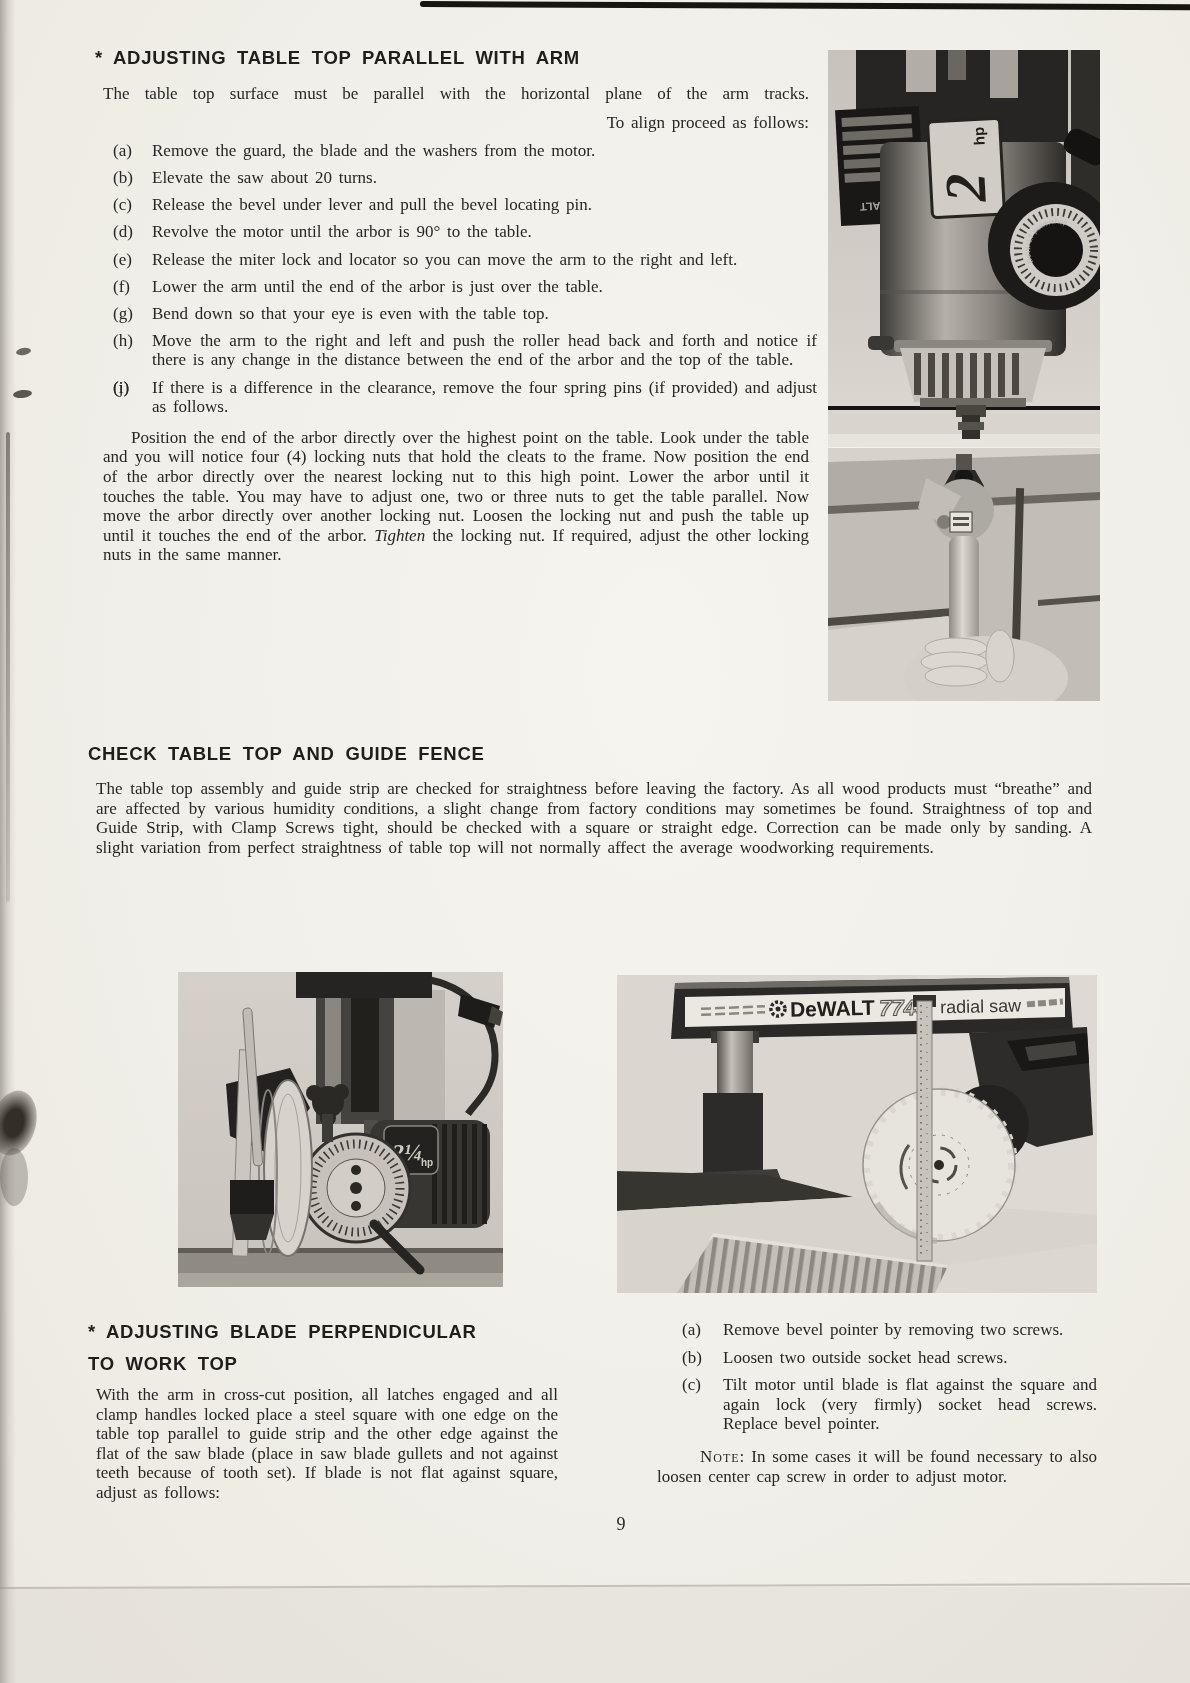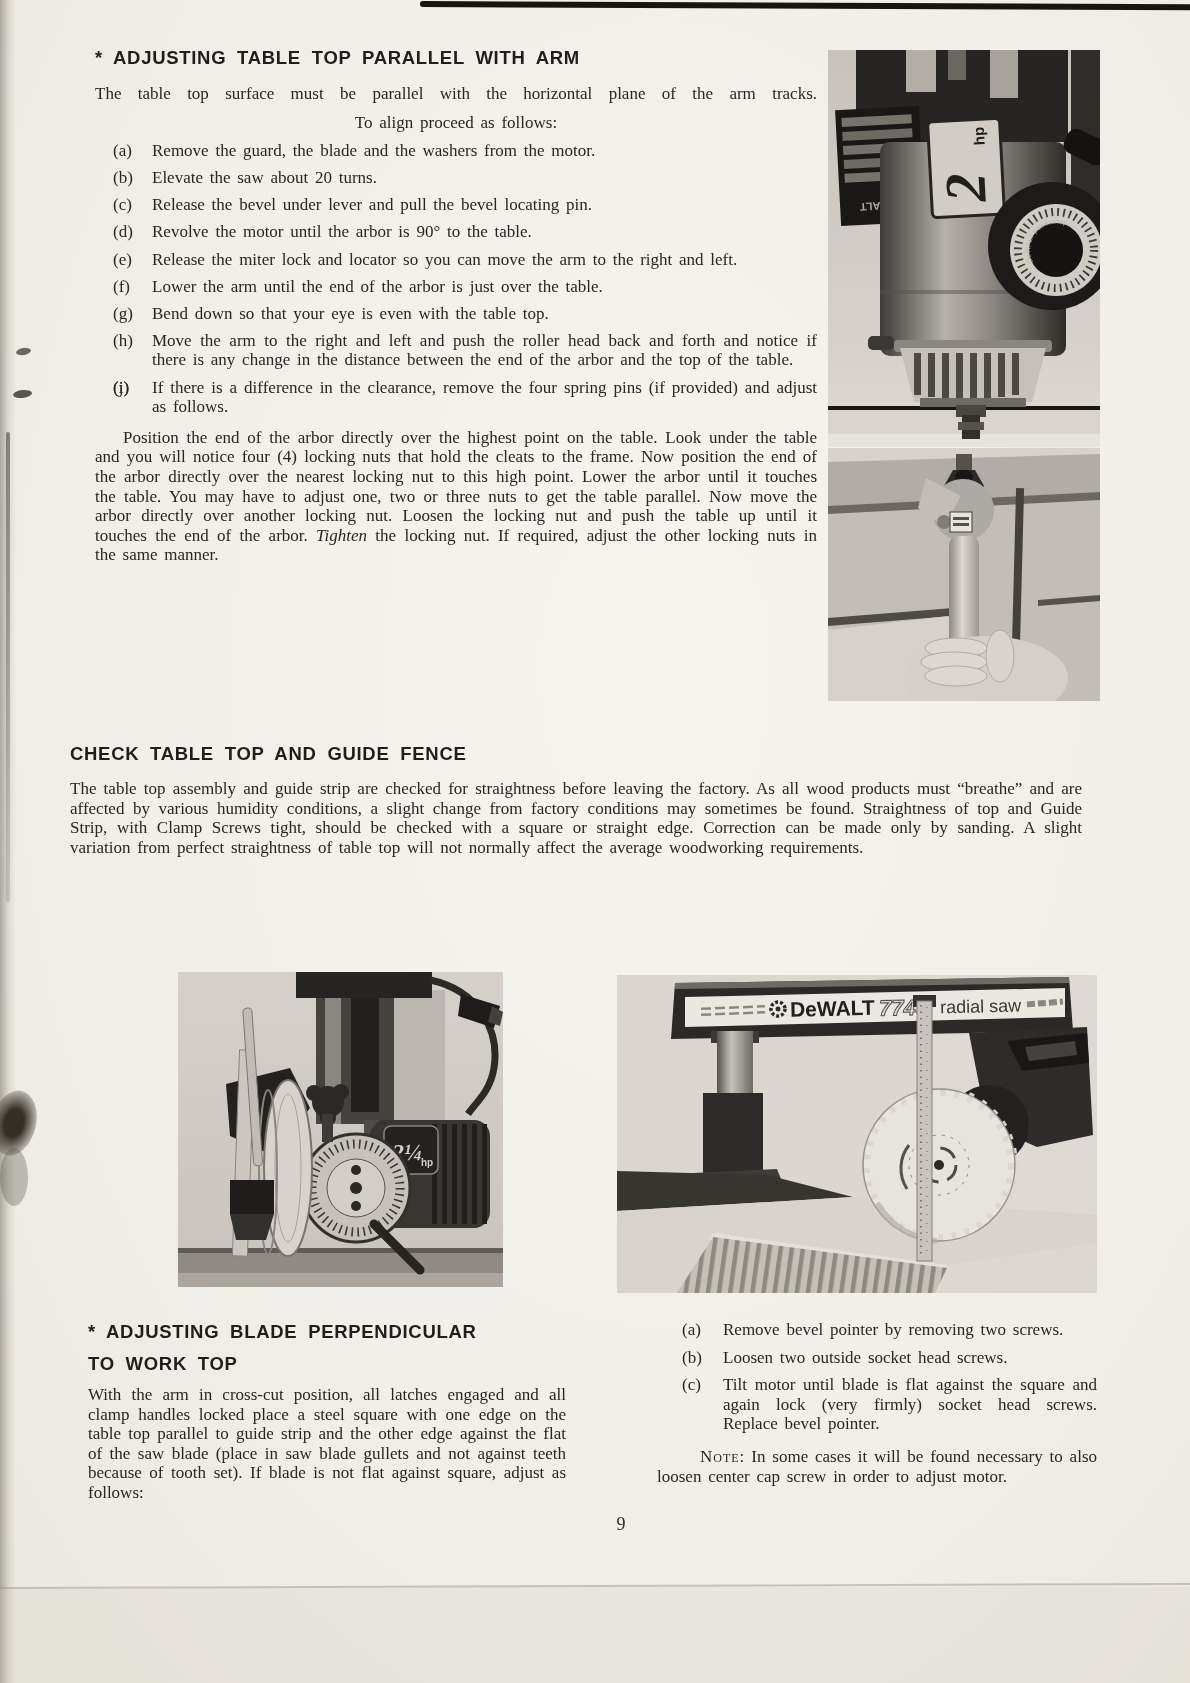--- a/index.html
+++ b/index.html
@@ -19,33 +19,33 @@
             background:radial-gradient(#332f28 30%, rgba(90,85,76,.25) 75%);transform:rotate(14deg);}
   .gut-blob2{position:absolute;left:0px;top:1148px;width:28px;height:58px;border-radius:50%;
             background:rgba(70,65,58,.30);}
   .bottom-line{position:absolute;left:0;top:1585px;width:1190px;height:2px;background:rgba(118,112,102,.35);transform:rotate(-0.2deg);}
   .bottom-zone{position:absolute;left:0;top:1587px;width:1190px;height:96px;background:rgba(205,200,191,.22);}
 
   
   h2{font-family:"Liberation Sans",sans-serif;font-weight:700;font-size:18.5px;color:#1f1e1c;
      letter-spacing:.7px;word-spacing:5px;margin:0;line-height:23px;}
   .bodytext{font-size:17px;line-height:19.6px;text-align:justify;word-spacing:2.5px;color:#272625;}
-  p{margin:0;}
+  p{margin:8px;}
   .indent{text-indent:28px;font-family:Liberation Serif, serif;}
   .stretch{text-align-last:justify;}
   .step{position:relative;padding-left:57px;margin-bottom:7.5px;}
   .step .lbl{position:absolute;left:18px;top:0;}
   .sc{font-variant:small-caps;letter-spacing:1px;margin-right:6px;margin-left:43px;}
 
   .sec1{position:absolute;left:95px;top:46px;width:722px;}
   .sec1 h2{margin-bottom:15px;}
   .sec1 .intro{margin-bottom:9px;}
   .sec1 .closing{margin-top:11px;}
 
-  .sec2{position:absolute;left:70px;top:742px;width:1012px;}
+  .sec2{position:absolute;left:88px;top:742px;width:1012px;}
   .sec2 h2{margin-bottom:14px;}
   .sec2 .p1{margin-bottom:10px;}
 
   .sec3l{position:absolute;left:88px;top:1320px;width:478px;}
   .sec3l h2{margin-bottom:9px;}
   .sec3r{position:absolute;left:615px;top:1320px;width:482px;}
   .sec3r .step{padding-left:108px;margin-bottom:8px;}
   .sec3r .step .lbl{left:67px;}
   .sec3r .note{margin:13px 0 0 42px;}
 
@@ -69,21 +69,21 @@
   <div class="gut-tick2"></div>
   <div class="gut-line"></div>
   <div class="gut-blob"></div>
   <div class="gut-blob2"></div>
   <div class="bottom-line"></div>
   <div class="bottom-zone"></div>
 
   <section class="sec1">
     <h2>* ADJUSTING TABLE TOP PARALLEL WITH ARM</h2>
     <p class="bodytext stretch intro">The table top surface must be parallel with the horizontal plane of the arm tracks.</p>
-    <p class="bodytext intro" style="text-align:center;font-family:Liberation Serif, serif;">To align proceed as follows:</p>
+    <p class="bodytext intro" style="text-align:right;font-family:Liberation Serif, serif;">To align proceed as follows:</p>
 
     <div>
       <div class="step bodytext"><span class="lbl">(a)</span><span>Remove the guard, the blade and the washers from the motor.</span></div>
       <div class="step bodytext"><span class="lbl">(b)</span><span>Elevate the saw about 20 turns.</span></div>
       <div class="step bodytext"><span class="lbl">(c)</span><span>Release the bevel under lever and pull the bevel locating pin.</span></div>
       <div class="step bodytext"><span class="lbl">(d)</span><span>Revolve the motor until the arbor is 90° to the table.</span></div>
       <div class="step bodytext"><span class="lbl">(e)</span><span>Release the miter lock and locator so you can move the arm to the right and left.</span></div>
       <div class="step bodytext"><span class="lbl">(f)</span><span>Lower the arm until the end of the arbor is just over the table.</span></div>
       <div class="step bodytext"><span class="lbl">(g)</span><span>Bend down so that your eye is even with the table top.</span></div>
       <div class="step bodytext"><span class="lbl">(h)</span><span>Move the arm to the right and left and push the roller head back and forth and notice if there is any change in the distance between the end of the arbor and the top of the table.</span></div>

